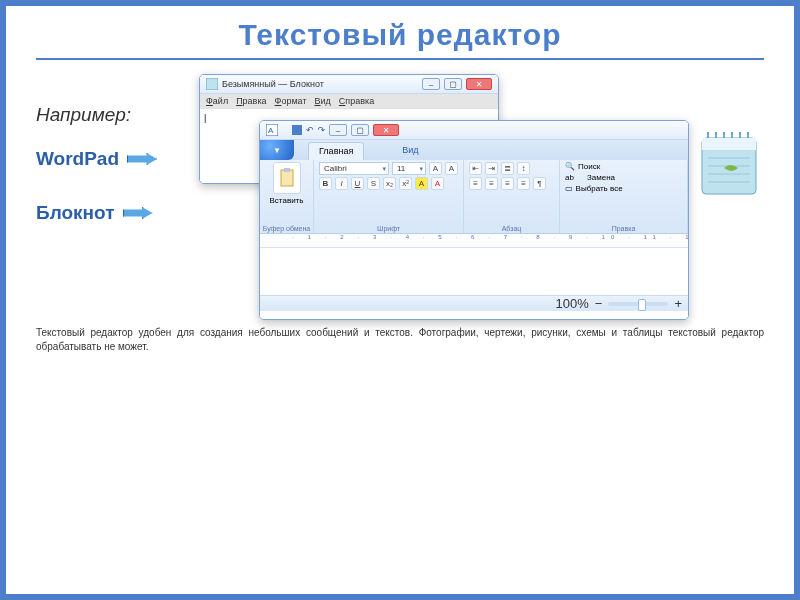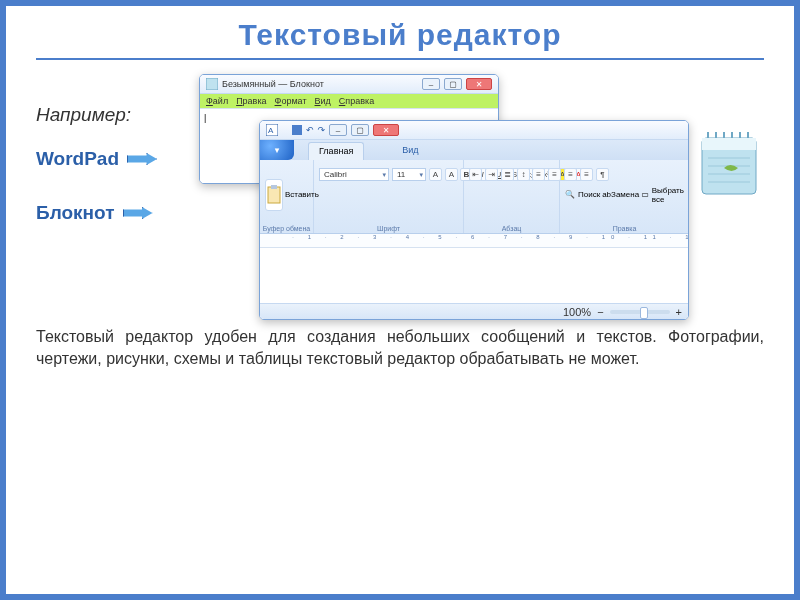--- a/index.html
+++ b/index.html
@@ -70,44 +70,44 @@
   .win .titlebar {
     background: linear-gradient(#f9fbff,#e2edfb);
     border-bottom: 1px solid #c6d9f1;
     padding: 3px 6px;
     display: flex; align-items: center; gap: 4px;
     color: #333;
   }
   .win .titlebar .spacer { flex:1; }
   .win .wbtn { width:18px; height:12px; border:1px solid #8aa8cf; background:#eaf2fb; border-radius:2px; font-size:8px; display:flex; align-items:center; justify-content:center;}
   .win .wbtn.close { background:#e77; border-color:#c44; color:#fff; width:26px;}
-  .win .menubar { background:#bef264; border-bottom:1px solid #d6e2f1; padding:2px 6px; display:flex; gap:8px; color:#333;}
+  .win .menubar { background:#e5e5e5; border-bottom:1px solid #d6e2f1; padding:2px 6px; display:flex; gap:8px; color:#333;}
   .win .menubar span { text-decoration: underline; text-decoration-color: transparent; }
   .win .menubar span::first-letter { text-decoration: underline; }
   .win .body { background:#fff; height: calc(100% - 34px);}
   .win1 { left: 12px; top: 0; width: 300px; height: 110px; }
   .win2 { left: 72px; top: 46px; width: 430px; height: 200px; }
   .ribbon { background: linear-gradient(#e8f1fc,#d7e6f8); border-bottom:1px solid #b8cfec; height:74px; display:flex; font-size:8px;}
-  .ribbon .group { border-right:1px solid #c6d9f1; padding:8px 5px 12px; position:relative; display:flex; flex-direction:row; gap:2px;}
+  .ribbon .group { border-right:1px solid #c6d9f1; padding:2px 5px 12px; position:relative; display:flex; flex-direction:column; gap:2px;}
   .ribbon .group .gl { position:absolute; bottom:1px; left:0; right:0; text-align:center; color:#5b7aaa; font-size:7px;}
   .paste { width:28px; height:32px; background:#fff; border:1px solid #c6d9f1; border-radius:3px; display:flex; align-items:center; justify-content:center;}
   .combo { border:1px solid #b8cfec; background:#fff; height:13px; padding:0 14px 0 4px; position:relative; font-size:8px; line-height:12px; color:#333; display:inline-block;}
   .combo::after{content:"▾"; position:absolute; right:2px; top:0; font-size:7px; color:#5b7aaa;}
   .iconrow { display:flex; gap:3px;}
   .ib { width:13px; height:13px; border:1px solid #c6d9f1; background:#f9fbfe; border-radius:2px; font-size:8px; display:flex; align-items:center; justify-content:center; color:#444;}
   .ruler { height:14px; background:#fbfdff; border-bottom:1px solid #d6e2f1; font-size:6px; color:#5b7aaa; padding-left:32px; letter-spacing:6px; white-space:nowrap; overflow:hidden;}
-  .status { position:absolute; bottom:0; left:0; right:0; height:16px; background:linear-gradient(#eaf2fb,#d7e6f8); border-top:1px solid #c6d9f1; display:flex; justify-content:flex-end; align-items:center; gap:6px; padding:0 6px; font-size:11px; color:#333;}
+  .status { position:absolute; bottom:8px; left:0; right:0; height:16px; background:linear-gradient(#eaf2fb,#d7e6f8); border-top:1px solid #c6d9f1; display:flex; justify-content:flex-end; align-items:center; gap:6px; padding:0 6px; font-size:13px; color:#333;}
   .zslider{ width:60px; height:4px; background:#cde; border-radius:2px; position:relative;}
   .zslider::before{content:""; position:absolute; left:50%; top:-3px; width:6px; height:10px; background:#fff; border:1px solid #9bb8de; border-radius:2px;}
   .tabs { display:flex; background:linear-gradient(#dce9f9,#cfe0f5); font-size:9px;}
   .tabs .orb{ width:34px; height:20px; background:radial-gradient(circle at 30% 30%,#6eb1ff,#1e62c5); border-radius:0 0 6px 0; display:flex; align-items:center; justify-content:center; color:#fff;}
   .tabs .tab{ padding:3px 10px; background:#eaf2fb; border:1px solid #b8cfec; border-bottom:none; border-radius:3px 3px 0 0; margin:2px 14px 0;}
   .tabs .tab.inactive{ background:transparent; border:none; color:#2b5fa8;}
   .footer {
-    font-size: 16px; color:#333; text-align:justify; margin-top:2px; line-height:1.35;
+    font-size: 10px; color:#333; text-align:justify; margin-top:2px; line-height:1.35;
   }
 </style>
 </head>
 <body>
 
 <div class="slide">
   <h1 class="title">Текстовый редактор</h1>
 
 
   <svg class="notepad-icon" width="78" height="78" viewBox="0 0 78 78">
@@ -237,21 +237,21 @@
               <span class="ib">≡</span>
               <span class="ib">¶</span>
             </div>
             <div class="gl">Абзац</div>
           </div>
           <div class="group" style="flex:1">
             <div style="display:flex;align-items:center;gap:3px">
                 <span>🔍</span>
                 <span>Поиск</span>
               </div>
-            <div style="display:flex;align-items:center;gap:0">
+            <div style="display:flex;align-items:center;gap:13px">
                 <span>ab</span>
                 <span>Замена</span>
               </div>
             <div style="display:flex;align-items:center;gap:3px">
                 <span>▭</span>
                 <span>Выбрать все</span>
               </div>
             <div class="gl">Правка</div>
           </div>
         </div>

